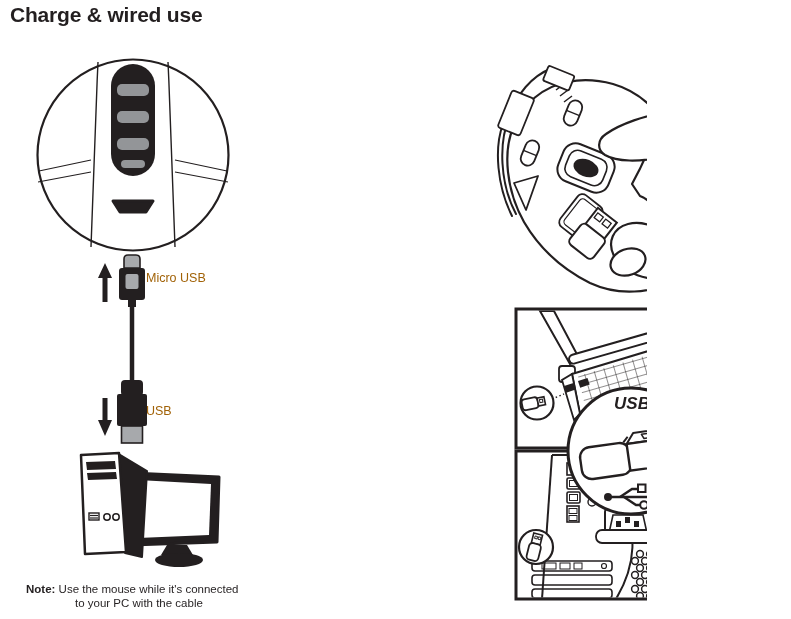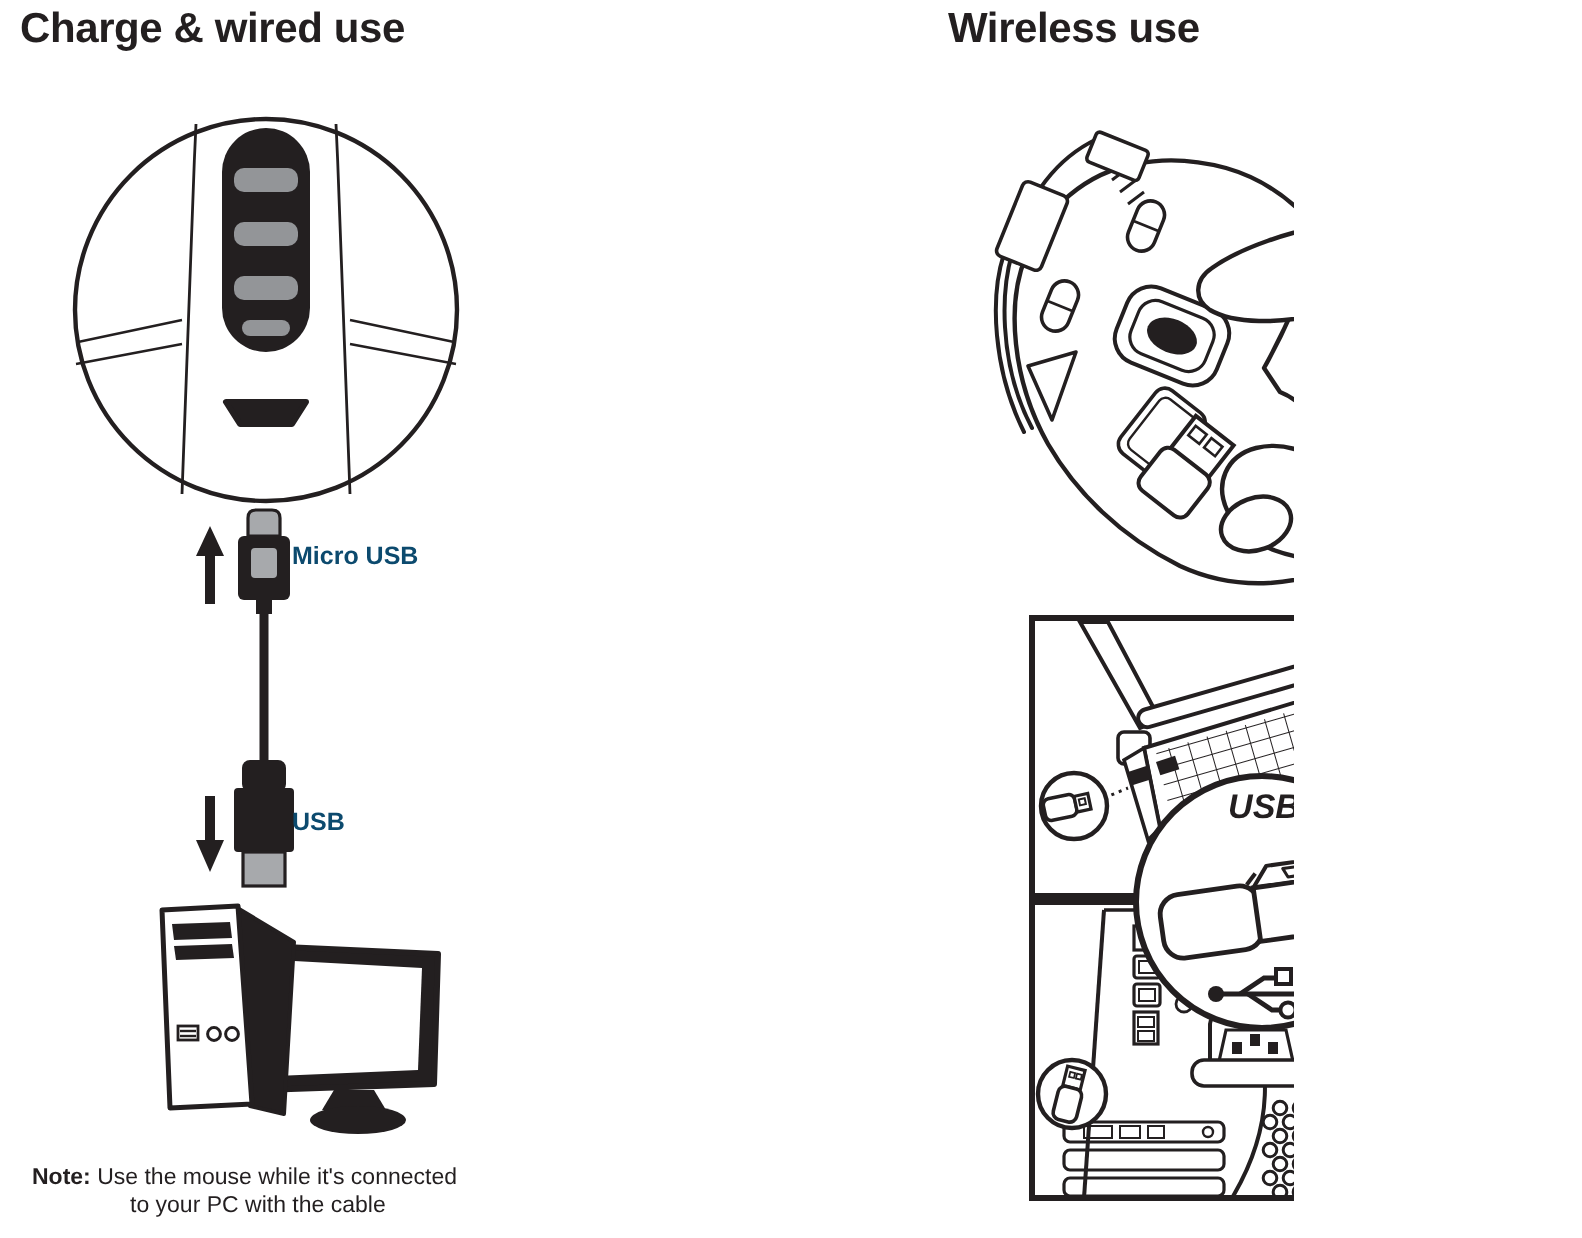--- a/index.html
+++ b/index.html
@@ -5,21 +5,21 @@
   html,body{margin:0;padding:0;background:#fff;}
   .page{
     position:relative;width:647px;height:619px;background:#ffffff;
     font-family:"Liberation Sans", sans-serif;color:#231f20;overflow:hidden;
   }
   .abs{position:absolute;}
   h1.sec-title{
     margin:0;font-size:21px;font-weight:700;letter-spacing:-0.2px;color:#231f20;
   }
   .conn-label{
-    font-size:12.5px;font-weight:700;color:#0c4a6e;white-space:nowrap;
+    font-size:12.5px;font-weight:400;color:#a16207;white-space:nowrap;
   }
   .note{
     font-size:11.5px;line-height:14px;color:#231f20;width:250px;
   }
   .note .note-b{font-weight:700;}
   .note .l2{display:block;margin-left:49px;}
   .usb-big-label{
     font-size:17px;font-weight:700;font-style:italic;color:#231f20;
     width:60px;text-align:center;
   }
@@ -86,27 +86,26 @@
       <polygon points="31,21 60,20 61,28 32,29" fill="#231f20"></polygon>
       <polygon points="32,32 61,31 62,38 33,39" fill="#231f20"></polygon>
       <rect x="34" y="72" width="10" height="7" fill="none" stroke="#231f20" stroke-width="1.4"></rect>
       <line x1="35" y1="74.5" x2="43" y2="74.5" stroke="#231f20" stroke-width="1.2"></line>
       <line x1="35" y1="77" x2="43" y2="77" stroke="#231f20" stroke-width="1.2"></line>
       <circle cx="52" cy="76" r="3.2" fill="none" stroke="#231f20" stroke-width="1.5"></circle>
       <circle cx="61" cy="76" r="3.2" fill="none" stroke="#231f20" stroke-width="1.5"></circle>
     </g>
   </svg>
 
-  <p class="abs note" style="left:16px;top:570px;">
+  <p class="abs note" style="left:26px;top:570px;">
     <span class="note-b">Note:</span>
     <span>Use the mouse while it's connected</span>
     <span class="l2">to your PC with the cable</span>
   </p>
 
-  <h1 class="abs sec-title" style="left:474px;top:3px;">Wireless use</h1>
 
   <svg class="abs" style="left:456px;top:38px;" width="334" height="266" viewBox="0 0 334 266">
     <g class="ink-stroke" stroke-width="2" stroke-linecap="round" stroke-linejoin="round">
 
       <path d="M54,78 C42,104 44,146 60,176"></path>
       <path d="M47,86 C38,110 41,148 56,178"></path>
       <path d="M96,30 C76,38 60,56 53,80"></path>
       <path d="M96,30 L111,44 M53,80 L57,91"></path>
     </g>
 

